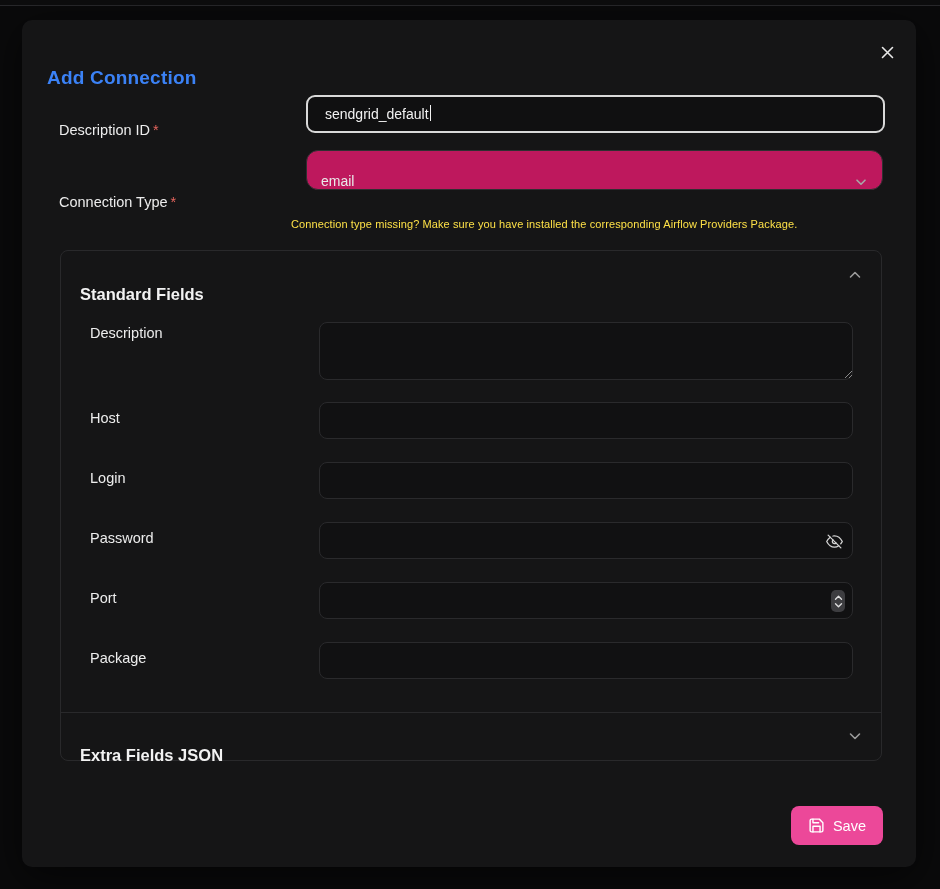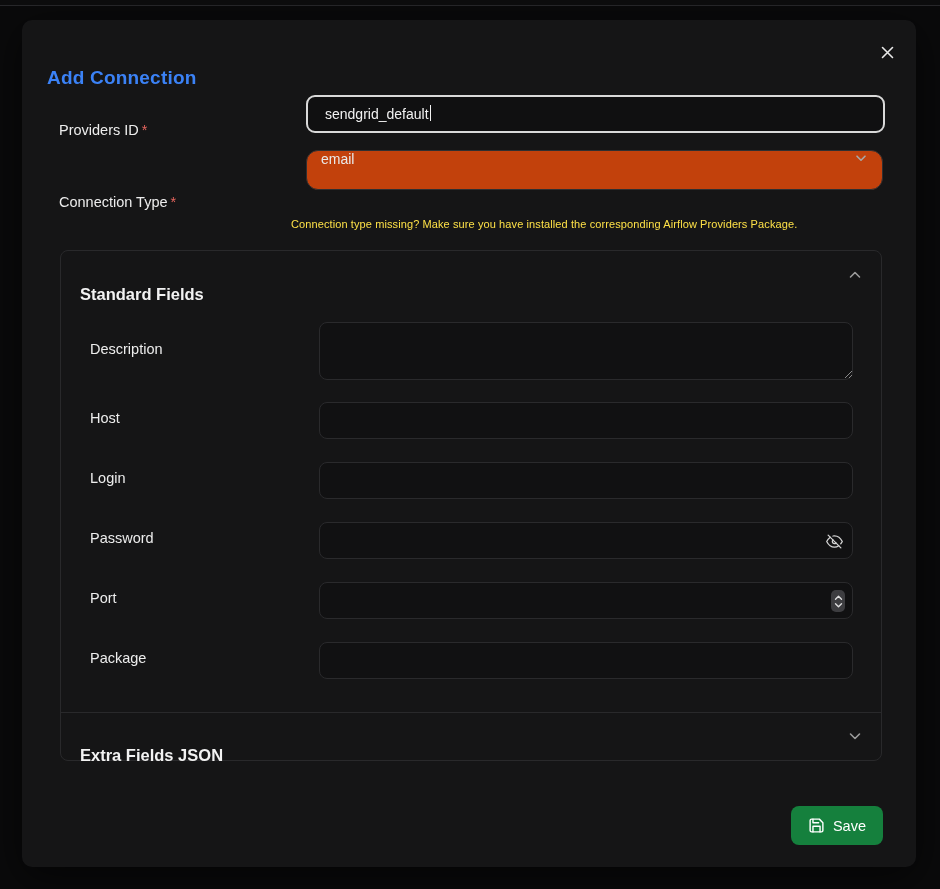--- a/index.html
+++ b/index.html
@@ -28,22 +28,22 @@
     position:absolute; right:14px; top:17px; width:30px; height:30px;
     display:flex; align-items:center; justify-content:center;
     background:none; border:none; cursor:pointer; color:#e8e8e8; border-radius:6px;
   }
   .field-label {
     position:absolute; left:37px; font-size:14.5px; color:#ededed;
   }
   .req { color:#e5655e; margin-left:3px; }
   .select-box {
     position:absolute; left:284px; top:130px; width:577px; height:40px;
-    background:#c2410c; border:1px solid #2f2f31; border-radius:12px;
-    display:flex; align-items:flex-start; padding:0 14px; cursor:pointer;
+    background:#be185d; border:1px solid #2f2f31; border-radius:12px;
+    display:flex; align-items:flex-end; padding:0 14px; cursor:pointer;
   }
   .select-value { font-size:14px; color:#e9e9e9; flex:1; }
   .helper-text {
     position:absolute; left:269px; top:198px; width:594px;
     font-size:11px; color:#fde047; letter-spacing:.1px;
   }
   .sections {
     position:absolute; left:38px; top:230px; width:822px; height:511px;
     border:1px solid #29292b; border-radius:8px;
   }
@@ -83,21 +83,21 @@
   .stepper {
     position:absolute; right:8px; top:8px; width:14px; height:22px;
     background:#3d3d40; border-radius:5px;
     display:flex; flex-direction:column; align-items:center; justify-content:center;
     gap:1px; cursor:pointer; color:#dedede;
   }
   .divider { position:absolute; left:0; top:461px; width:100%; height:1px; background:#29292b; }
   .save-btn {
     position:absolute; right:33px; top:786px; height:39px;
     display:flex; align-items:center; gap:8px;
-    background:#15803d; color:#ffffff; border:none; border-radius:8px;
+    background:#ec4899; color:#ffffff; border:none; border-radius:8px;
     padding:0 17px; font-size:14.5px; font-weight:500; cursor:pointer;
     font-family:"Liberation Sans","DejaVu Sans",sans-serif;
   }
   .caret {
     display:inline-block; width:1.5px; height:16px; background:#f2f2f2;
     vertical-align:middle; margin-left:1px; position:relative; top:-1px;
   }
   .cid-wrap { position:absolute; left:284px; top:75px; width:579px; height:38px;
     background:#101011; border:2px solid #d9d9d9; border-radius:9px;
     display:flex; align-items:center; padding:0 17px; }
@@ -115,21 +115,21 @@
 
   <button class="close-btn">
     <span>
       <svg width="15" height="15" viewBox="0 0 15 15" fill="none" stroke="#e8e8e8" stroke-width="1.6" stroke-linecap="round">
         <path d="M2.5 2.5 L12.5 12.5 M12.5 2.5 L2.5 12.5"></path>
       </svg>
     </span>
   </button>
 
   <div class="field-label" style="top:102px;">
-    <span>Providers ID</span><span class="req">*</span>
+    <span>Description ID</span><span class="req">*</span>
   </div>
   <div class="cid-wrap">
     <span class="cid-text">sendgrid_default</span>
       <span class="caret"></span>
   </div>
 
   <div class="field-label" style="top:174px;">
     <span>Connection Type</span><span class="req">*</span>
   </div>
   <div class="select-box">
@@ -146,21 +146,21 @@
 
     <div class="section-header" style="top:0;">
       <div class="section-title">Standard Fields</div>
       <span class="section-chevron">
         <svg width="16" height="16" viewBox="0 0 16 16" fill="none" stroke="#9b9b9b" stroke-width="1.6" stroke-linecap="round" stroke-linejoin="round">
           <path d="M3.5 10 L8 5.5 L12.5 10"></path>
         </svg>
       </span>
     </div>
 
-    <div class="srow-label" style="top:90px;">Description</div>
+    <div class="srow-label" style="top:74px;">Description</div>
     <textarea class="s-textarea" aria-label="Description" style=""></textarea>
     <span class="resize-handle">
       <svg width="9" height="9" viewBox="0 0 9 9" fill="none" stroke="#8a8a8a" stroke-width="1">
         <path d="M8 1 L1 8 M8 5 L5 8"></path>
       </svg>
     </span>
 
     <div class="srow-label" style="top:159px;">Host</div>
     <input class="s-input" style="top: 151px;" value="">
 

